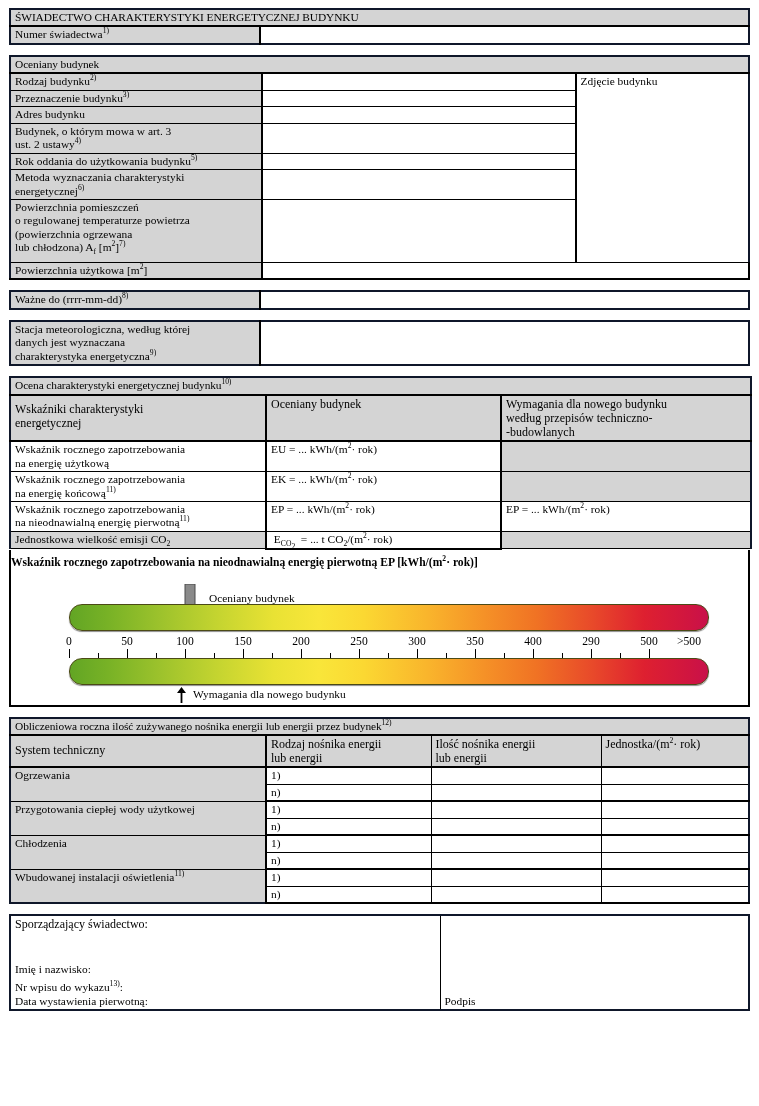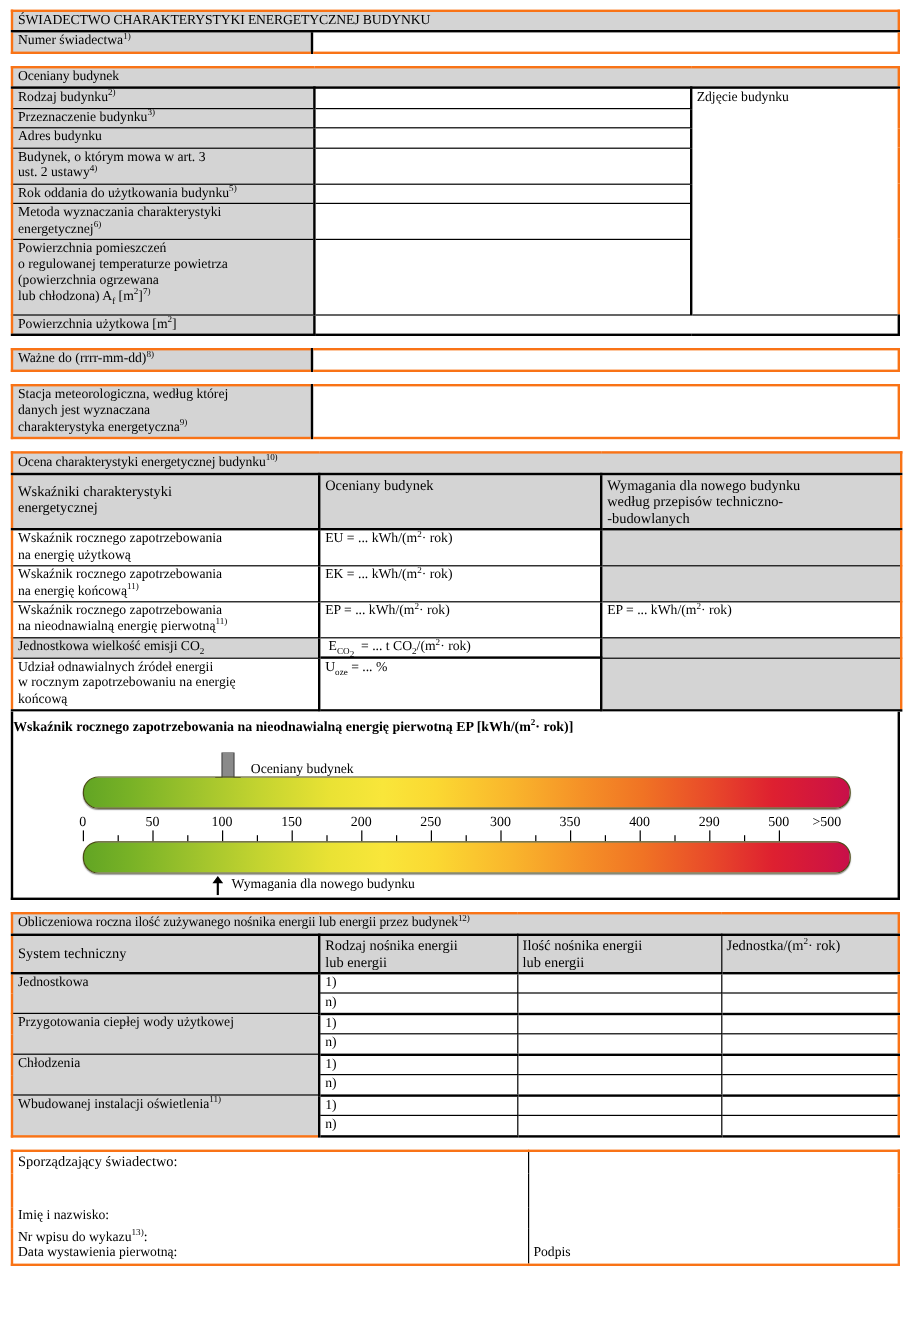--- a/index.html
+++ b/index.html
@@ -12,21 +12,21 @@
     color: #000;
     position: relative;
     overflow: hidden;
   }
   .page { padding: 8px 9px 0 9px; box-sizing: border-box; width: 759px; }
 
   table.blk {
     border-collapse: collapse;
     width: 741px;
     table-layout: fixed;
-    border: 2px solid #f97316;
+    border: 2px solid #0f172a;
     padding-left: 22px;
   }
   table.blk td, table.blk th {
     border: 1px solid #000;
     padding: 1px 4px;
     font-size: 11.4px;
     line-height: 1.18;
     vertical-align: top;
     text-align: left;
     font-weight: normal;
@@ -233,25 +233,20 @@
     </tr>
     <tr>
       <td class="thickr">Wskaźnik rocznego zapotrzebowania<br>na nieodnawialną energię pierwotną<sup>11)</sup></td>
       <td class="thickr">EP = ... kWh/(m<sup>2</sup>· rok)</td>
       <td>EP = ... kWh/(m<sup>2</sup>· rok)</td>
     </tr>
     <tr>
       <td class="gray thickr">Jednostkowa wielkość emisji CO<sub>2</sub></td>
       <td class="thickr thickb">&nbsp;E<sub>CO<sub>2</sub></sub>&nbsp; = ... t CO<sub>2</sub>/(m<sup>2</sup>· rok)</td>
       <td class="gray"></td>
-    </tr>
-    <tr>
-      <td class="thickr thickb">Udział odnawialnych źródeł energii<br>w rocznym zapotrzebowaniu na energię<br>końcową</td>
-      <td class="thickr thickb">U<sub>oze</sub> = ... %</td>
-      <td class="gray thickb"></td>
     </tr>
   </tbody>
     </table>
 
   <div class="chartbox">
     <div class="chart-title">Wskaźnik rocznego zapotrzebowania na nieodnawialną energię pierwotną EP [kWh/(m<sup>2</sup>· rok)]</div>
     <div class="scale-wrap">
 
       <svg class="dn-arrow" viewBox="0 0 22 36">
         <polygon points="6,0 16,0 16,21 21,21 11,35 1,21 6,21" fill="#8a8a8a" stroke="#4a4a4a" stroke-width="1"></polygon>
@@ -319,21 +314,21 @@
       <td class="grayhdr thickb" colspan="4"><span>Obliczeniowa roczna ilość zużywanego nośnika energii lub energii przez budynek</span><sup>12)</sup></td>
     </tr>
     <tr>
       <td class="gray b ctr thickb thickr" style="font-size:12px;padding:7px 4px">System techniczny</td>
       <td class="gray b ctr thickb" style="font-size:12px">Rodzaj nośnika energii<br>lub energii</td>
       <td class="gray b ctr thickb" style="font-size:12px">Ilość nośnika energii<br>lub energii</td>
       <td class="gray b ctr thickb" style="font-size:12px">Jednostka/(m<sup>2</sup>· rok)</td>
     </tr>
 
     <tr>
-      <td class="gray thickr" rowspan="2">Jednostkowa</td>
+      <td class="gray thickr" rowspan="2">Ogrzewania</td>
       <td>1)</td>
       <td></td>
       <td></td>
     </tr>
     <tr>
       <td class="thickb">n)</td>
       <td class="thickb"></td>
       <td class="thickb"></td>
     </tr>
 

